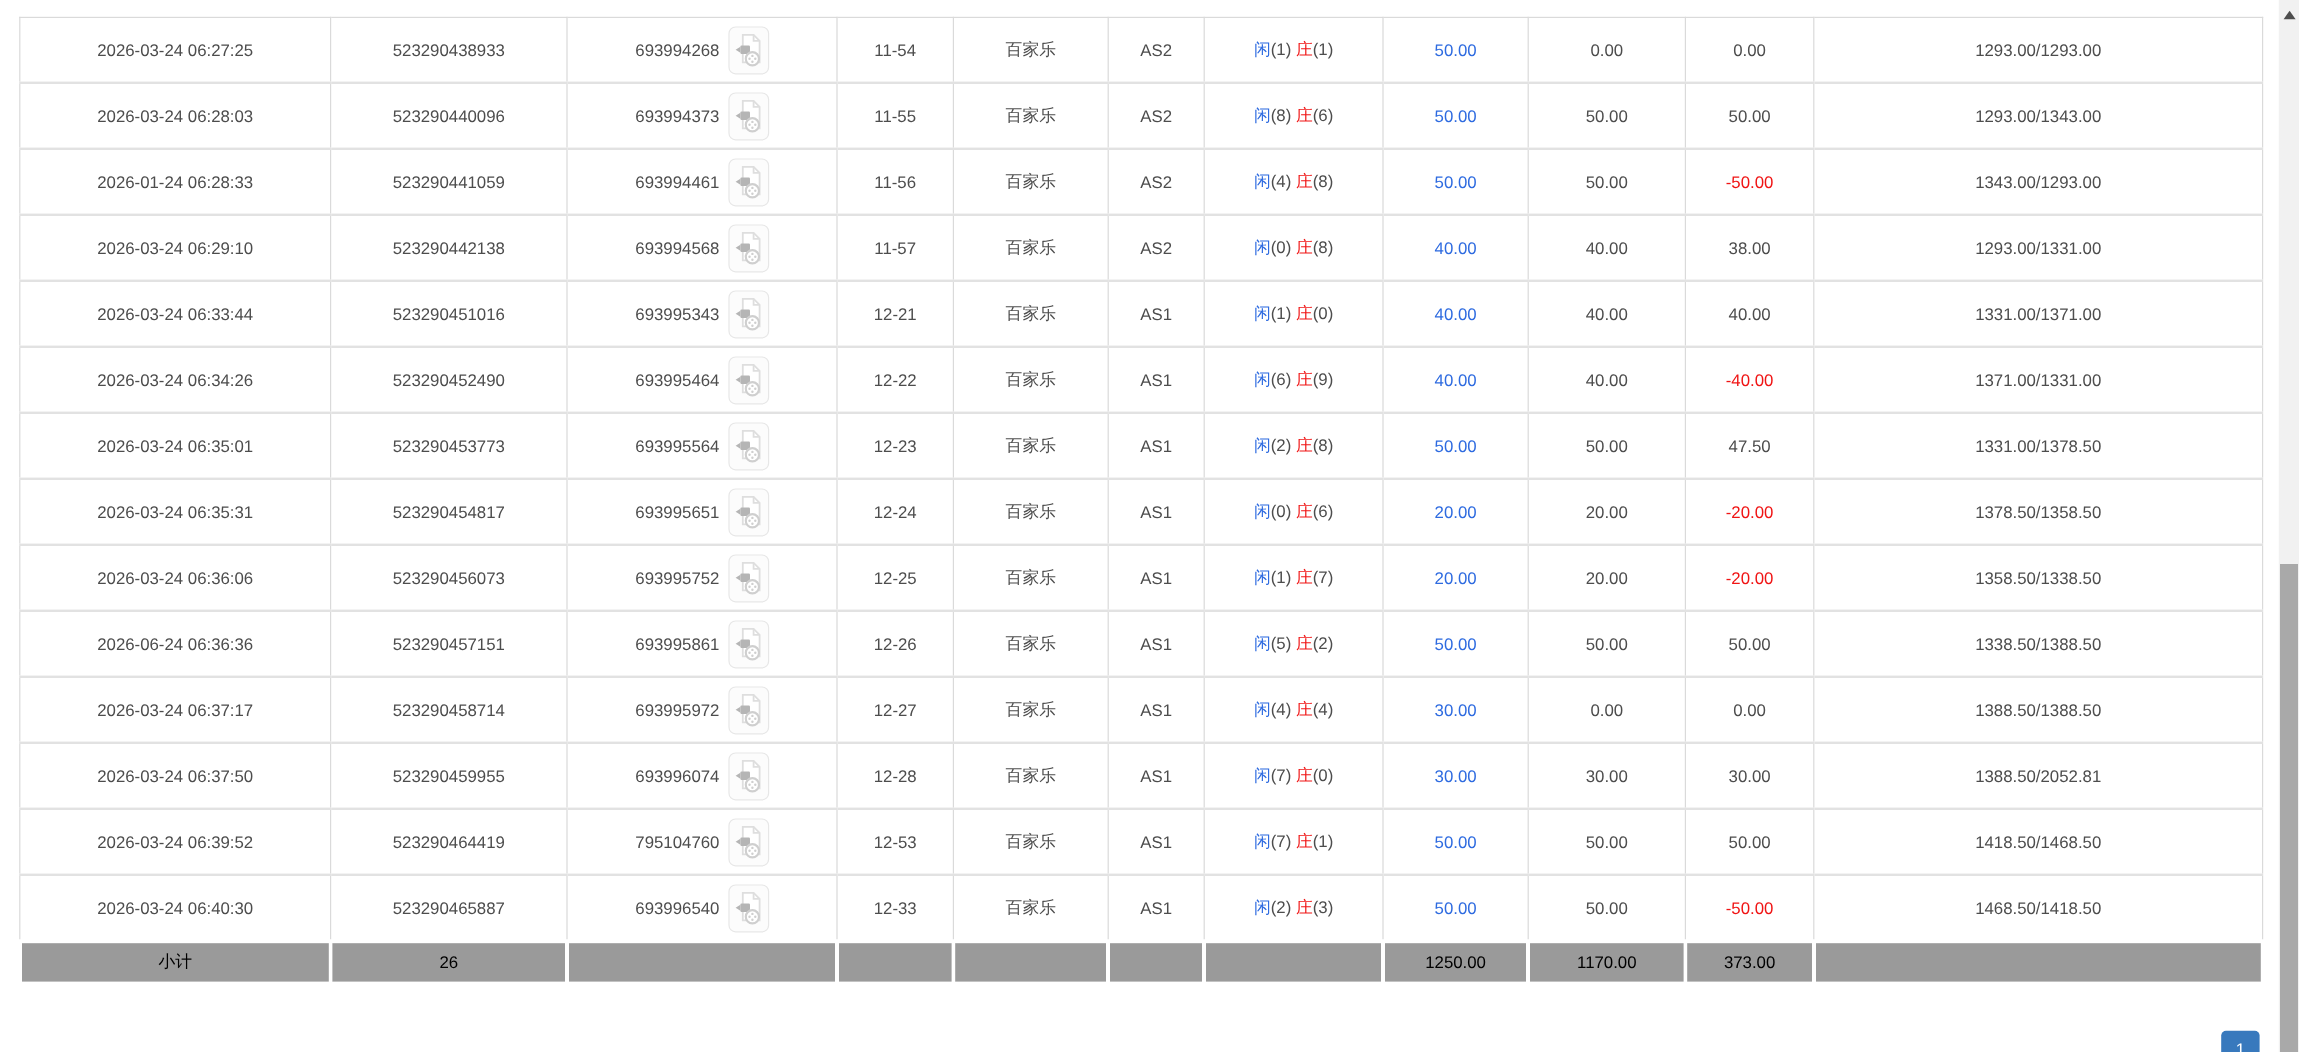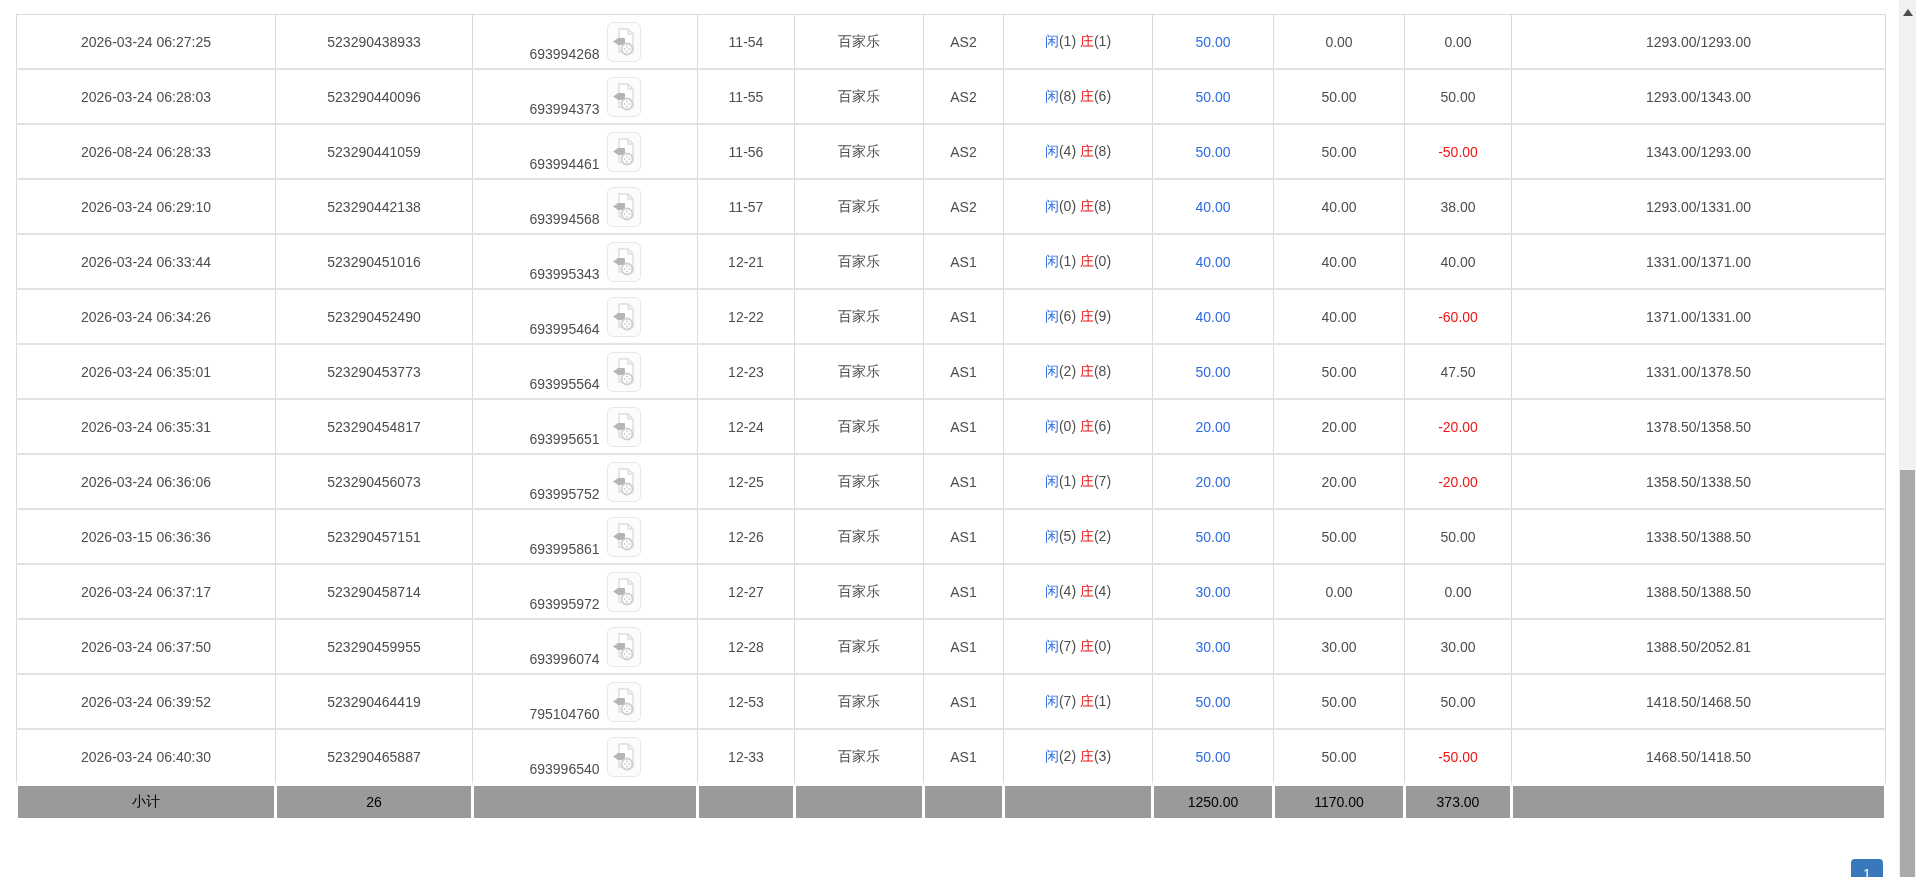--- a/index.html
+++ b/index.html
@@ -11,21 +11,21 @@
   .table-container{position:absolute;left:15px;top:14px;}
   table.records{
     border-collapse:collapse;table-layout:fixed;width:1869px;
     font-size:14px;color:#4d4d4d;
   }
   table.records td{
     border:1px solid #dadada;border-bottom:2px solid #e2e2e2;
     text-align:center;vertical-align:middle;height:51px;background:#fff;
     overflow:hidden;white-space:nowrap;
   }
-  td.cell-gameno .cellflex{display:flex;align-items:flex-end;justify-content:center;gap:7px;}
+  td.cell-gameno .cellflex{display:flex;align-items:center;justify-content:center;gap:7px;}
   .blue{color:#2e6be0;}
   .red{color:#f01414;}
   tr.summary td{
     background:#9a9a9a;color:#000000;border:3px solid #ffffff;
     height:30px;font-size:14px;
   }
   .video-btn{
     display:inline-block;width:34px;height:40px;border:1px solid #e7e7e7;
     border-radius:6px;background:#fcfcfc;cursor:pointer;padding:0;
   }
@@ -133,21 +133,21 @@
       <span class="blue">闲</span><span>(8) </span>
       <span class="red">庄</span><span>(6)</span>
     </td>
     <td class="blue">50.00</td>
     <td>50.00</td>
     <td>50.00</td>
     <td>1293.00/1343.00</td>
   </tr>
 
   <tr>
-    <td>2026-08-24 06:28:33</td>
+    <td>2026-01-24 06:28:33</td>
     <td>523290441059</td>
     <td class="cell-gameno">
       <div class="cellflex">
         <span>693994461</span>
         <button class="video-btn">
           <svg width="26" height="32" viewBox="0 0 26 32">
             <path d="M8 3 L17 3 L22 8 L22 26 L8 26 Z" fill="#ffffff" stroke="#dedede" stroke-width="1.5"></path>
             <path d="M17 3 L17 8 L22 8" fill="none" stroke="#dedede" stroke-width="1.5"></path>
             <rect x="6" y="12" width="8" height="7" rx="1" fill="#b5b5b5"></rect>
             <path d="M6 13 L2 15.5 L6 18 Z" fill="#b5b5b5"></path>
@@ -264,21 +264,21 @@
     </td>
     <td>12-22</td>
     <td>百家乐</td>
     <td>AS1</td>
     <td>
       <span class="blue">闲</span><span>(6) </span>
       <span class="red">庄</span><span>(9)</span>
     </td>
     <td class="blue">40.00</td>
     <td>40.00</td>
-    <td class="red">-60.00</td>
+    <td class="red">-40.00</td>
     <td>1371.00/1331.00</td>
   </tr>
 
   <tr>
     <td>2026-03-24 06:35:01</td>
     <td>523290453773</td>
     <td class="cell-gameno">
       <div class="cellflex">
         <span>693995564</span>
         <button class="video-btn">
@@ -371,21 +371,21 @@
       <span class="blue">闲</span><span>(1) </span>
       <span class="red">庄</span><span>(7)</span>
     </td>
     <td class="blue">20.00</td>
     <td>20.00</td>
     <td class="red">-20.00</td>
     <td>1358.50/1338.50</td>
   </tr>
 
   <tr>
-    <td>2026-03-15 06:36:36</td>
+    <td>2026-06-24 06:36:36</td>
     <td>523290457151</td>
     <td class="cell-gameno">
       <div class="cellflex">
         <span>693995861</span>
         <button class="video-btn">
           <svg width="26" height="32" viewBox="0 0 26 32">
             <path d="M8 3 L17 3 L22 8 L22 26 L8 26 Z" fill="#ffffff" stroke="#dedede" stroke-width="1.5"></path>
             <path d="M17 3 L17 8 L22 8" fill="none" stroke="#dedede" stroke-width="1.5"></path>
             <rect x="6" y="12" width="8" height="7" rx="1" fill="#b5b5b5"></rect>
             <path d="M6 13 L2 15.5 L6 18 Z" fill="#b5b5b5"></path>

